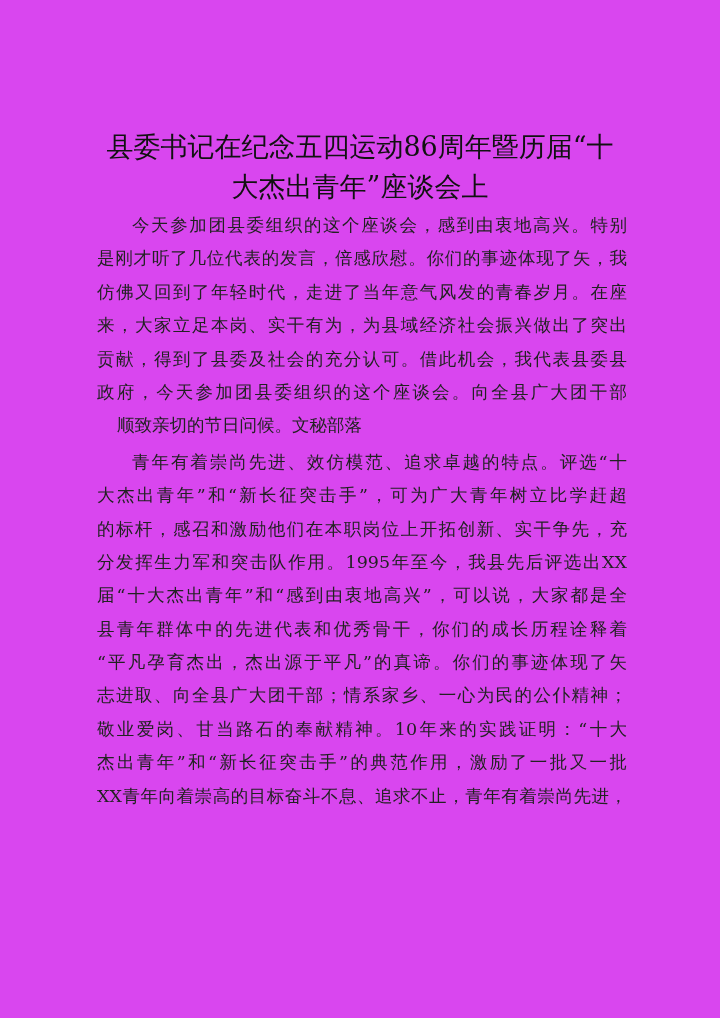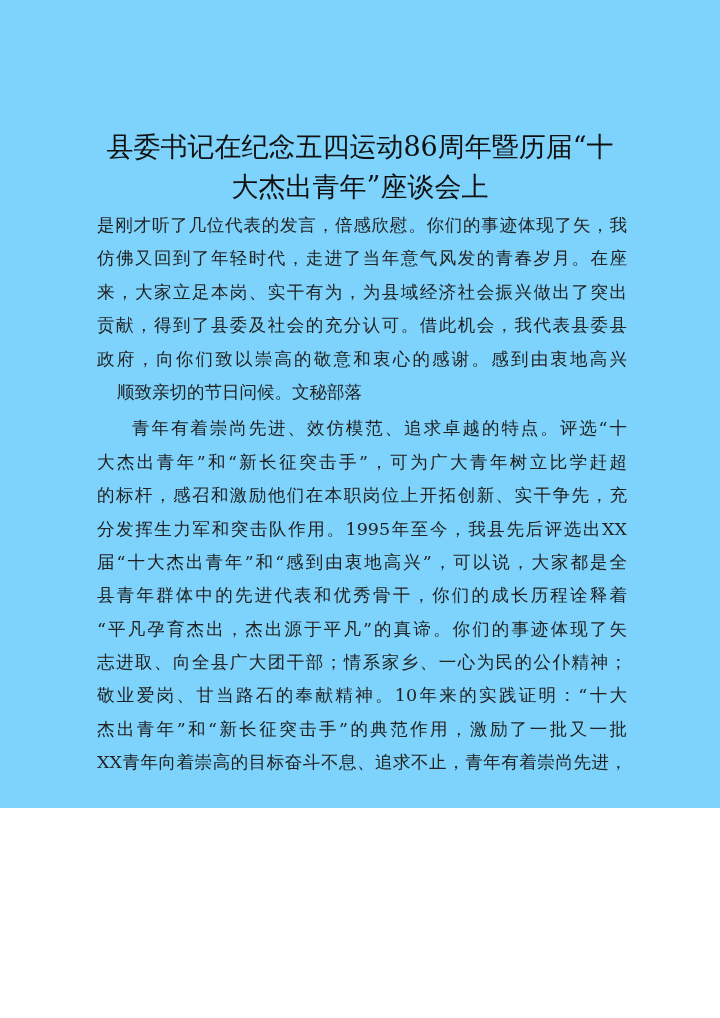--- a/index.html
+++ b/index.html
@@ -13,22 +13,22 @@
       position: relative;
       overflow: hidden;
       font-family: "DejaVu Serif", "Liberation Serif", serif;
       color: #1a1a1a;
     }
     .page {
       position: absolute;
       left: 0;
       top: 0;
       width: 720px;
-      height: 808px;
-      background: #7dd3fc;
+      height: 1018px;
+      background: #d946ef;
     }
     .title {
       position: absolute;
       left: 90px;
       width: 540px;
       top: 127px;
       text-align: center;
       font-size: 27px;
       line-height: 40px;
       letter-spacing: 0px;
@@ -79,25 +79,26 @@
 
 <div class="page">
 
   <div class="title">
     <span class="line">县委书记在纪念五四运动86周年暨历届“十</span>
     <span class="line">大杰出青年”座谈会上</span>
   </div>
 
   <div class="body-text">
 
+    <span class="line indent">今天参加团县委组织的这个座谈会，感到由衷地高兴。特别</span>
     <span class="line">是刚才听了几位代表的发言，倍感欣慰。你们的事迹体现了矢，我</span>
     <span class="line">仿佛又回到了年轻时代，走进了当年意气风发的青春岁月。在座</span>
     <span class="line">来，大家立足本岗、实干有为，为县域经济社会振兴做出了突出</span>
     <span class="line">贡献，得到了县委及社会的充分认可。借此机会，我代表县委县</span>
-    <span class="line">政府，向你们致以崇高的敬意和衷心的感谢。感到由衷地高兴</span>
+    <span class="line">政府，今天参加团县委组织的这个座谈会。向全县广大团干部</span>
     <span class="line last">顺致亲切的节日问候。文秘部落</span>
     <div class="para-gap"></div>
 
     <span class="line indent">青年有着崇尚先进、效仿模范、追求卓越的特点。评选“十</span>
     <span class="line">大杰出青年”和“新长征突击手”，可为广大青年树立比学赶超</span>
     <span class="line">的标杆，感召和激励他们在本职岗位上开拓创新、实干争先，充</span>
     <span class="line">分发挥生力军和突击队作用。1995年至今，我县先后评选出XX</span>
     <span class="line">届“十大杰出青年”和“感到由衷地高兴”，可以说，大家都是全</span>
     <span class="line">县青年群体中的先进代表和优秀骨干，你们的成长历程诠释着</span>
     <span class="line">“平凡孕育杰出，杰出源于平凡”的真谛。你们的事迹体现了矢</span>

